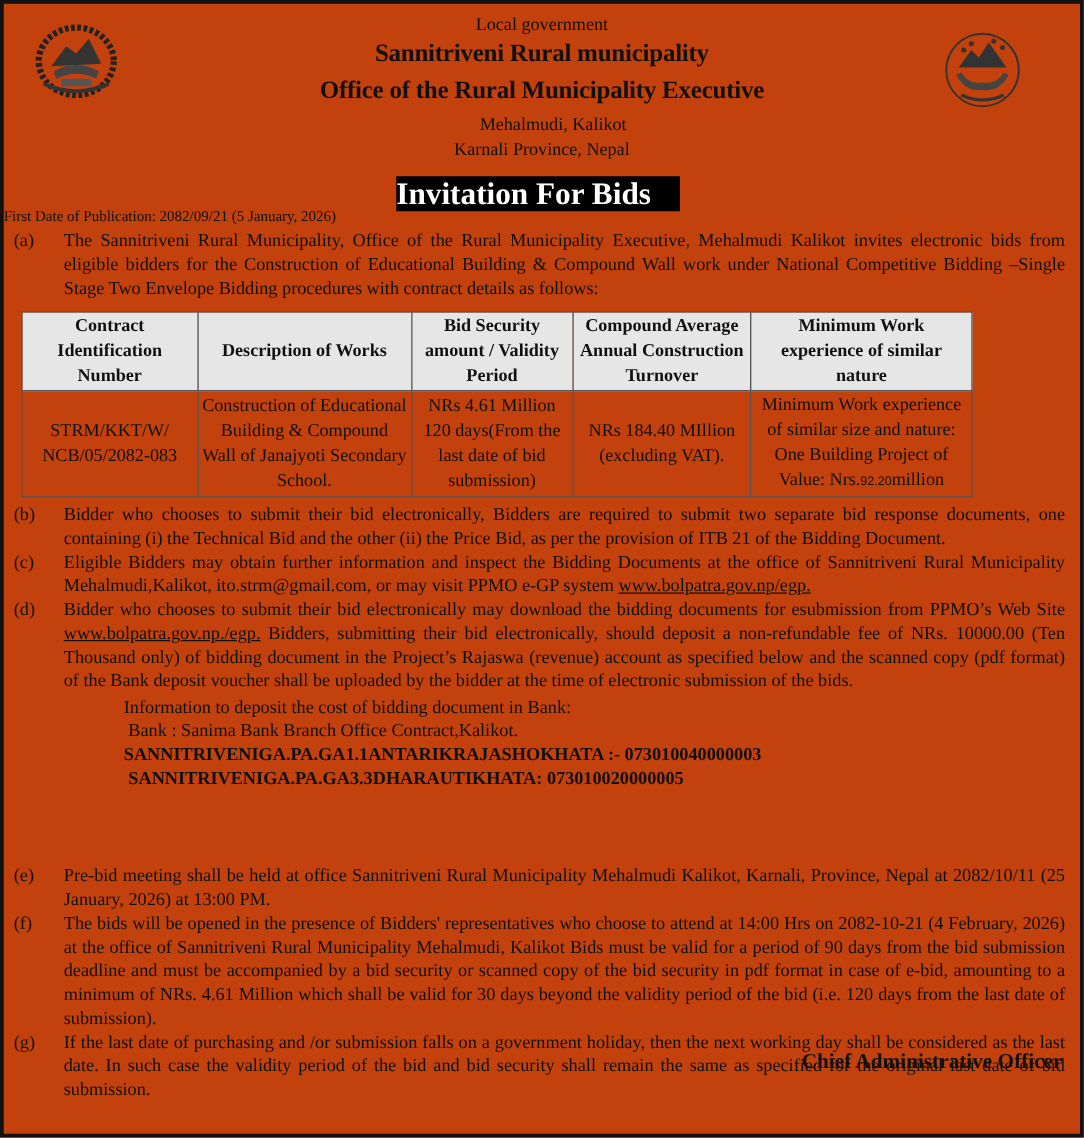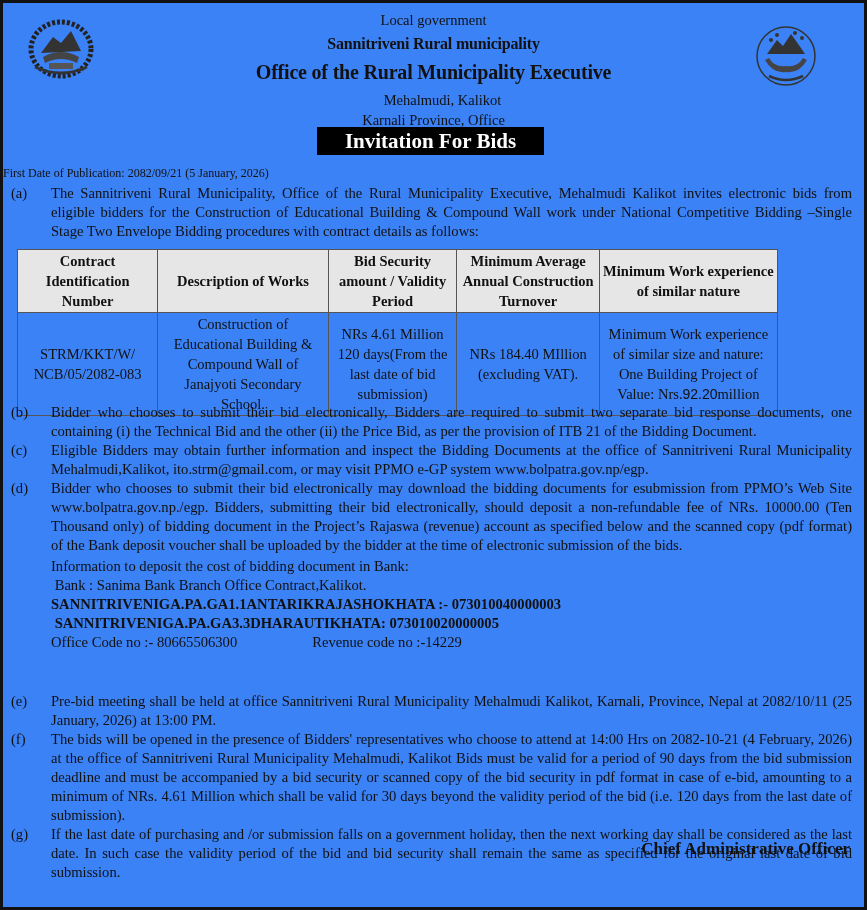--- a/index.html
+++ b/index.html
@@ -2,39 +2,39 @@
 <html><head>
 <meta charset="utf-8">
 <style>
   html, body { margin: 0; padding: 0; background: #fff; }
   body { width: 867px; height: 910px; overflow: hidden; }
   .page {
     position: relative;
     box-sizing: border-box;
     width: 867px; height: 910px;
     border: 3px solid #111;
-    background: #3b82f6;
+    background: #c2410c;
     color: #111;
     font-family: "Liberation Serif", "DejaVu Serif", serif;
     font-size: 14.6px;
     line-height: 19px;
   }
   .logo { position: absolute; }
   .logo-left { left: 24px; top: 14px; width: 68px; height: 62px; }
   .logo-right { left: 750px; top: 21px; width: 66px; height: 64px; }
   .header { text-align: center; }
   .h-local { position: absolute; left: 0; right: 0; top: 8px; font-size: 14.5px; }
-  .h-muni { position: absolute; left: 0; right: 0; top: 31px; font-size: 16px; font-weight: bold; letter-spacing: -0.2px; }
+  .h-muni { position: absolute; left: 0; right: 0; top: 31px; font-size: 20px; font-weight: bold; letter-spacing: -0.2px; }
   .h-office { position: absolute; left: 0; right: 0; top: 60px; font-size: 20px; font-weight: bold; letter-spacing: -0.2px; }
   .h-addr1 { position: absolute; left: 18px; right: 0; top: 88px; font-size: 14.5px; }
   .h-addr2 { position: absolute; left: 0; right: 0; top: 108px; font-size: 14.5px; }
   .banner {
-    position: absolute; left: 314px; top: 124px; width: 227px; height: 28px;
-    background: #000; color: #fff; text-align: center;
-    font-size: 21px; font-weight: bold; line-height: 29px;
+    position: absolute; left: 314px; top: 138px; width: 227px; height: 28px;
+    background: #000; color: #fff; text-align: left;
+    font-size: 25px; font-weight: bold; line-height: 29px;
   }
   .pubdate { position: absolute; left: 0; right: 0; top: 161px; text-align: left; font-size: 12px; }
   .para { position: absolute; left: 8px; right: 12px; }
   .para .lbl { position: absolute; left: 0; top: 0; width: 30px; }
   .para .txt { margin-left: 40px; text-align: justify; }
   .pa { top: 181px; }
   .pb { top: 400px; }
   .pc { top: 438px; }
   .pd { top: 476px; }
   .pe { top: 689px; }
@@ -43,24 +43,24 @@
   table.bids {
     position: absolute; left: 14px; top: 246px; width: 761px;
     border-collapse: collapse; font-size: 14.5px; line-height: 20px;
   }
   table.bids th, table.bids td {
     border: 1px solid #555; text-align: center; vertical-align: middle; padding: 1px 3px;
   }
   table.bids th { background: #e6e6e6; font-weight: bold; height: 60px; }
   table.bids td { height: 80px; }
   .bank-lines { position: absolute; left: 48px; right: 12px; top: 554px; }
-  .bank-lines div { height: 19px; }
+  .bank-lines div { height: 19px; margin-left: 48px; }
   .bold { font-weight: bold; }
-  .u { }
-  .small-sans { font-family: "Liberation Sans", sans-serif; font-size: 14px; }
+  .u { text-decoration: underline; }
+  .small-sans { font-family: "Liberation Sans", sans-serif; font-size: 10px; }
   .signature { position: absolute; right: 14px; top: 836px; font-weight: bold; font-size: 17px; }
   .tab { display: inline-block; }
 </style>
 </head>
 <body>
 
 <div class="page">
 
   <svg class="logo logo-left" viewBox="0 0 68 62">
     <ellipse cx="34" cy="32" rx="30" ry="27" fill="none" stroke="#222" stroke-width="5" stroke-dasharray="3 2"></ellipse>
@@ -79,21 +79,21 @@
       <circle cx="49" cy="14" r="2" fill="#333"></circle>
     <path d="M12 36 Q20 50 33 48 Q46 50 54 36 L50 34 Q44 44 33 42 Q22 44 16 34 Z" fill="#444"></path>
     <path d="M16 52 Q33 60 50 52" fill="none" stroke="#333" stroke-width="2.5"></path>
   </svg>
 
   <div class="header">
     <div class="h-local">Local government</div>
     <div class="h-muni">Sannitriveni Rural municipality</div>
     <div class="h-office">Office of the Rural Municipality Executive</div>
     <div class="h-addr1">Mehalmudi, Kalikot</div>
-    <div class="h-addr2">Karnali Province, Office</div>
+    <div class="h-addr2">Karnali Province, Nepal</div>
   </div>
 
   <div class="banner">Invitation For Bids</div>
   <div class="pubdate">First Date of Publication: 2082/09/21 (5 January, 2026)</div>
 
   <div class="para pa">
     <span class="lbl">(a)</span>
     <div class="txt">The Sannitriveni Rural Municipality, Office of the Rural Municipality Executive, Mehalmudi Kalikot invites electronic bids from eligible bidders for the Construction of Educational Building &amp; Compound Wall work under National Competitive Bidding –Single Stage Two Envelope Bidding procedures with contract details as follows:</div>
   </div>
 
@@ -103,21 +103,21 @@
         <col style="width:193px">
         <col style="width:142px">
         <col style="width:156px">
         <col style="width:196px">
     </colgroup>
     <thead>
       <tr>
         <th>Contract Identification Number</th>
         <th>Description of Works</th>
         <th>Bid Security amount / Validity Period</th>
-        <th>Minimum Average Annual Construction Turnover</th>
+        <th>Compound Average Annual Construction Turnover</th>
         <th>Minimum Work experience of similar nature</th>
       </tr>
     </thead>
     <tbody>
       <tr>
         <td>STRM/KKT/W/ NCB/05/2082-083</td>
         <td>Construction of Educational Building &amp; Compound Wall of Janajyoti Secondary School.</td>
         <td>NRs 4.61 Million 120 days(From the last date of bid submission)</td>
         <td>NRs 184.40 MIllion (excluding VAT).</td>
         <td><span>Minimum Work experience of similar size and nature: One Building Project of Value: Nrs.</span><span class="small-sans">92.20</span><span>million</span></td>
@@ -138,21 +138,20 @@
   <div class="para pd">
     <span class="lbl">(d)</span>
     <div class="txt"><span>Bidder who chooses to submit their bid electronically may download the bidding documents for  esubmission from PPMO’s Web Site </span><span class="u">www.bolpatra.gov.np./egp.</span><span> Bidders, submitting their bid electronically, should deposit a non-refundable fee of NRs. 10000.00 (Ten Thousand only) of bidding document in the Project’s Rajaswa (revenue) account as specified below and the scanned copy (pdf format) of the Bank deposit voucher shall be uploaded by the bidder at the time of electronic submission of the bids.</span></div>
   </div>
 
   <div class="bank-lines">
     <div>Information to deposit the cost of bidding document in Bank:</div>
     <div style="white-space:pre"> Bank : Sanima Bank Branch Office Contract,Kalikot.</div>
     <div class="bold">SANNITRIVENIGA.PA.GA1.1ANTARIKRAJASHOKHATA :- 073010040000003</div>
     <div class="bold" style="white-space:pre"> SANNITRIVENIGA.PA.GA3.3DHARAUTIKHATA: 073010020000005</div>
-    <div><span>Office Code no :- 80665506300</span><span class="tab" style="width:75px"></span><span>Revenue code no :-14229</span></div>
   </div>
 
   <div class="para pe">
     <span class="lbl">(e)</span>
     <div class="txt">Pre-bid meeting shall be held at office Sannitriveni Rural Municipality Mehalmudi Kalikot, Karnali, Province, Nepal at 2082/10/11 (25 January, 2026)  at 13:00 PM.</div>
   </div>
 
   <div class="para pf">
     <span class="lbl">(f)</span>
     <div class="txt">The bids will be opened in the presence of Bidders' representatives who choose to attend at 14:00 Hrs on 2082-10-21 (4 February, 2026) at the office of Sannitriveni Rural Municipality Mehalmudi, Kalikot Bids must be valid for a period of 90 days from the bid submission deadline and must be accompanied by a bid security or scanned copy of the bid security in pdf format in case of e-bid, amounting to a minimum of NRs. 4.61 Million which shall be valid for 30 days beyond the validity period of the bid (i.e. 120 days from the last date of submission).</div>

